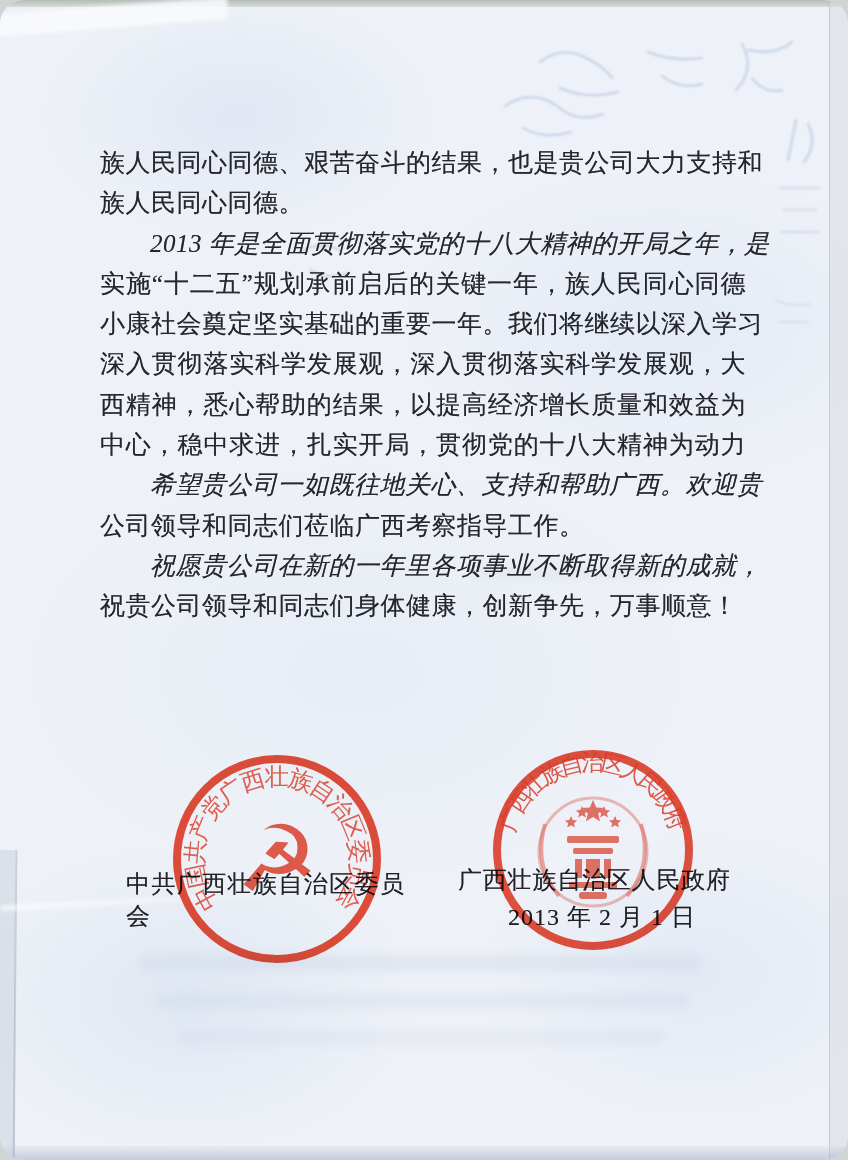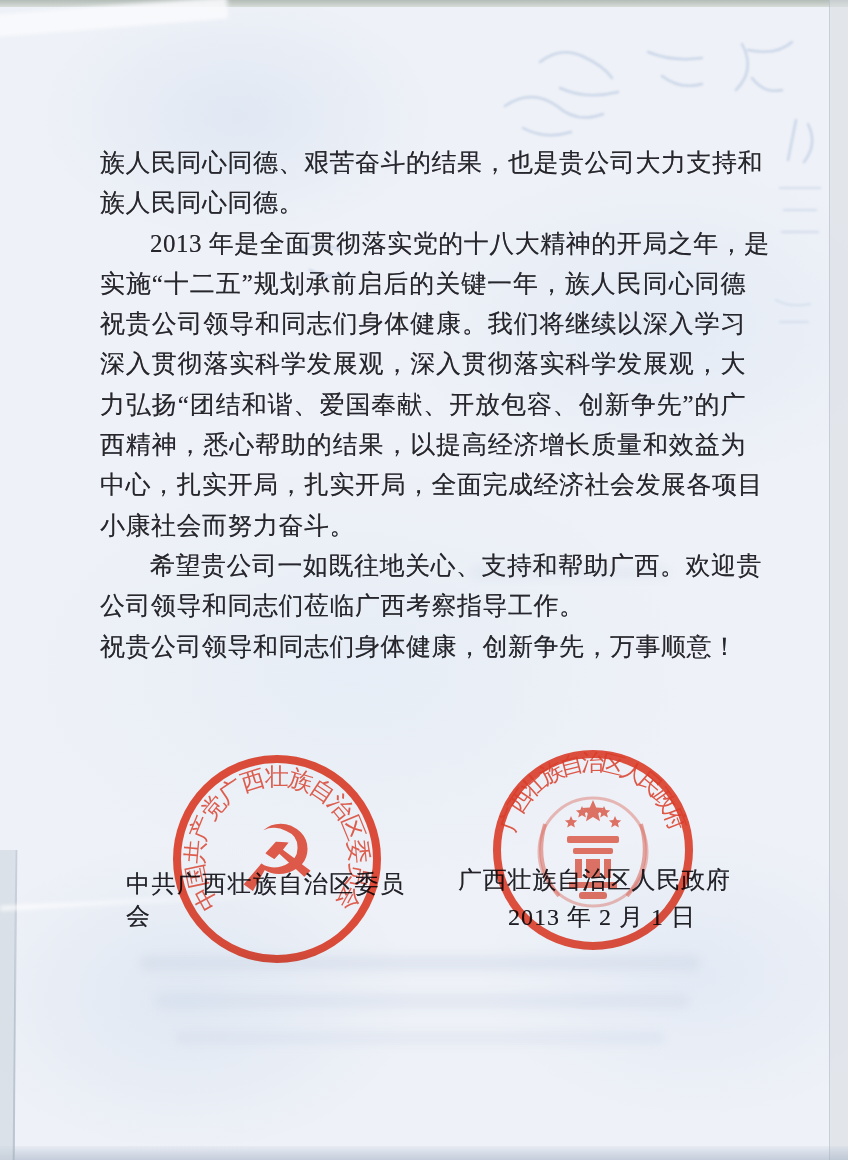--- a/index.html
+++ b/index.html
@@ -7,20 +7,21 @@
   #page{
     position:relative;width:848px;height:1160px;overflow:hidden;
     font-family:"Liberation Serif","DejaVu Serif",serif;
     background:
       radial-gradient(ellipse 320px 200px at 28% 10%, rgba(223,231,243,.9) 0%, rgba(223,231,243,0) 62%),
       radial-gradient(ellipse 420px 260px at 78% 28%, rgba(226,234,245,.85) 0%, rgba(226,234,245,0) 62%),
       radial-gradient(ellipse 520px 330px at 42% 58%, rgba(230,237,246,.9) 0%, rgba(230,237,246,0) 65%),
       radial-gradient(ellipse 380px 260px at 22% 86%, rgba(221,230,242,.85) 0%, rgba(221,230,242,0) 60%),
       radial-gradient(ellipse 360px 240px at 82% 84%, rgba(224,232,244,.8) 0%, rgba(224,232,244,0) 60%),
       #eef1f7;
+    border-radius: 24px;
   }
   
   .scan-top{position:absolute;left:0;top:0;width:100%;height:7px;
     background:linear-gradient(#b4bcb8,#d6dcd8);}
   .scan-top-sliver{position:absolute;left:-12px;top:6px;width:240px;height:22px;
     background:#fafbfd;opacity:.85;transform:rotate(-4.5deg);filter:blur(2px);}
   .edge-right{position:absolute;left:829px;top:0;width:19px;height:100%;
     background:rgba(216,221,226,.55);border-left:1px solid rgba(168,178,190,.45);}
   .edge-bottom{position:absolute;left:0;top:1146px;width:100%;height:14px;
     background:linear-gradient(rgba(190,200,216,.15),rgba(162,175,196,.55));}
@@ -31,21 +32,21 @@
   .crease-highlight{position:absolute;left:0;top:898px;width:320px;height:4px;
     background:linear-gradient(90deg,rgba(255,255,255,.9),rgba(255,255,255,0));
     transform:rotate(-3deg);filter:blur(2px);}
   
   .body-text{position:absolute;left:100px;top:143px;width:646px;
     font-size:25px;color:#26262c;letter-spacing:.5px;
     text-shadow:0 0 .6px rgba(38,38,44,.55);}
   .body-text .line{height:40.3px;line-height:40.3px;white-space:nowrap;
     text-align:justify;text-align-last:justify;}
   .body-text .line.end{text-align-last:left;}
-  .body-text .line.indent{text-indent:2em;}
+  .body-text .line.indent{text-indent:2em;font-style:italic;}
   
   .sig{position:absolute;font-size:24px;color:#222228;letter-spacing:0;
     text-align:justify;text-align-last:justify;
     text-shadow:0 0 .6px rgba(34,34,40,.5);}
   .sig-party{left:126px;top:868px;width:278px;}
   .sig-gov{left:458px;top:864px;width:272px;}
   .date-line{position:absolute;left:496px;top:901px;width:212px;
     font-size:24px;color:#1f1f25;text-align:center;letter-spacing:1px;
     text-shadow:0 0 .6px rgba(31,31,37,.5);}
   
@@ -82,28 +83,27 @@
   <div class="smudge" style="left:140px;top:956px;width:560px;height:14px;"></div>
   <div class="smudge" style="left:155px;top:994px;width:535px;height:14px;opacity:.8;"></div>
   <div class="smudge" style="left:175px;top:1032px;width:490px;height:12px;opacity:.7;"></div>
   <div class="smudge" style="left:470px;top:566px;width:200px;height:13px;opacity:.55;"></div>
 
   <div class="body-text">
       <div class="line">族人民同心同德、艰苦奋斗的结果，也是贵公司大力支持和</div>
       <div class="line end">族人民同心同德。</div>
       <div class="line indent">2013 年是全面贯彻落实党的十八大精神的开局之年，是</div>
       <div class="line">实施“十二五”规划承前启后的关键一年，族人民同心同德</div>
-      <div class="line">祝贵公司领导和同志们身体健康。我们将继续以深入学习</div>
+      <div class="line">小康社会奠定坚实基础的重要一年。我们将继续以深入学习</div>
       <div class="line">深入贯彻落实科学发展观，深入贯彻落实科学发展观，大</div>
-      <div class="line">力弘扬“团结和谐、爱国奉献、开放包容、创新争先”的广</div>
       <div class="line">西精神，悉心帮助的结果，以提高经济增长质量和效益为</div>
-      <div class="line">中心，扎实开局，扎实开局，全面完成经济社会发展各项目</div>
-      <div class="line end">小康社会而努力奋斗。</div>
+      <div class="line">中心，稳中求进，扎实开局，贯彻党的十八大精神为动力</div>
       <div class="line indent">希望贵公司一如既往地关心、支持和帮助广西。欢迎贵</div>
       <div class="line end">公司领导和同志们莅临广西考察指导工作。</div>
+      <div class="line indent">祝愿贵公司在新的一年里各项事业不断取得新的成就，</div>
       <div class="line end">祝贵公司领导和同志们身体健康，创新争先，万事顺意！</div>
     </div>
 
   <div class="sig sig-party">中共广西壮族自治区委员会</div>
   <div class="sig sig-gov">广西壮族自治区人民政府</div>
   <div class="date-line">2013 年 2 月 1 日</div>
 
   <svg class="seal seal-party" viewBox="0 0 228 228">
     <circle cx="114" cy="114" r="100" fill="none" stroke="#e5432e" stroke-width="8" opacity=".92"></circle>
     <defs>

